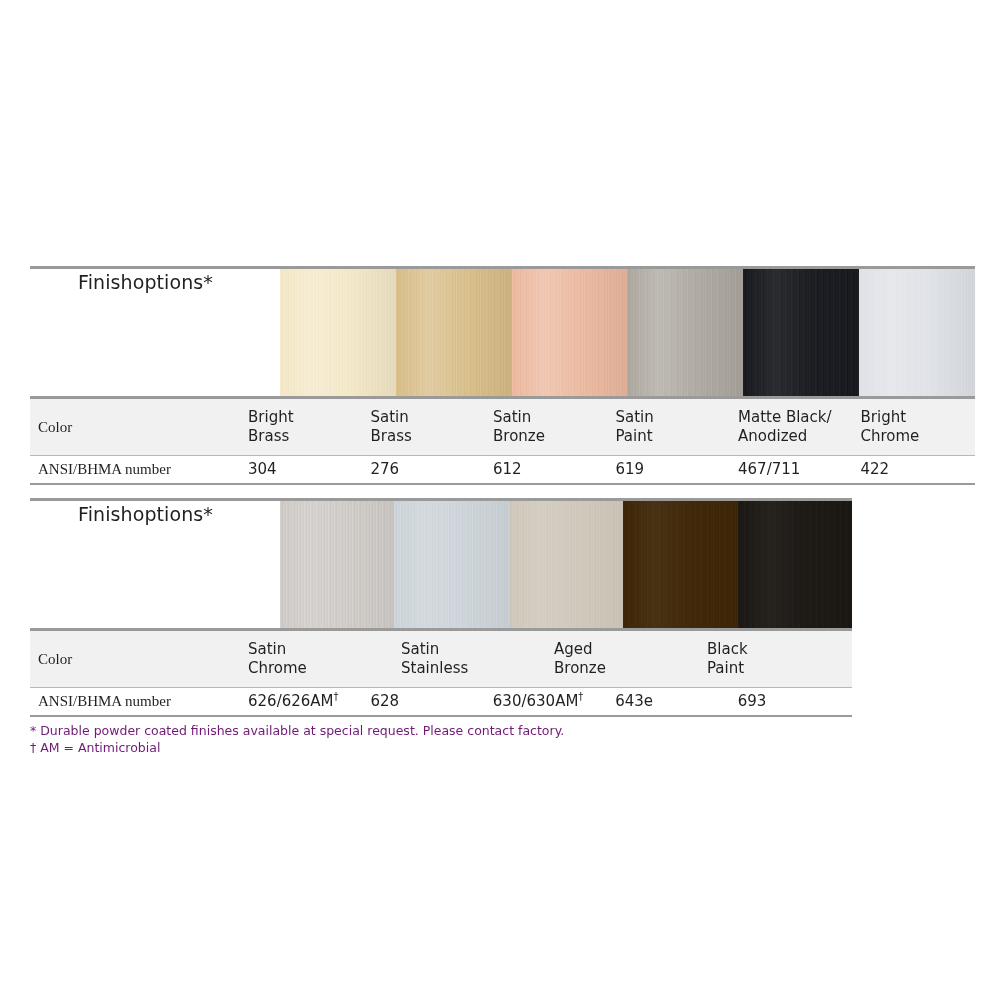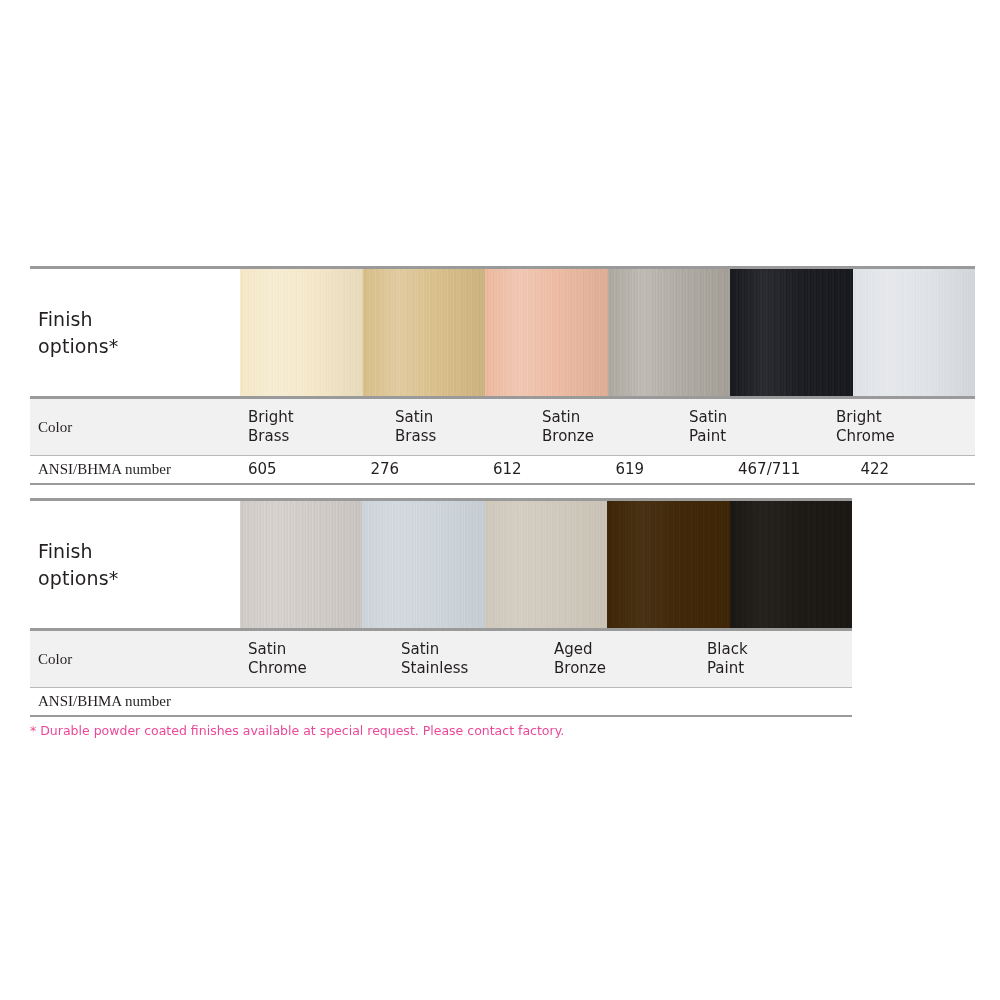--- a/index.html
+++ b/index.html
@@ -58,22 +58,21 @@
     height: 127px;
     width: 100%;
     background: #ffffff;
   }
   .label-cell {
     width: 210px;
     flex: 0 0 210px;
     box-sizing: border-box;
     padding-left: 8px;
     display: flex;
-    flex-direction: column;
-    justify-content: center;
+    margin-left: 40px;
   }
   .label-cell .lbl-line {
     font-size: 19px;
     line-height: 27px;
     color: #231f20;
     letter-spacing: 0.1px;
   }
   .swatches {
     display: flex;
     flex: 1 1 auto;
@@ -155,21 +154,21 @@
   
   .footnotes {
     position: absolute;
     left: 30px;
     top: 722px;
     width: 700px;
   }
   .footnotes div {
     font-size: 12.5px;
     line-height: 17px;
-    color: #ec4899;
+    color: #701a75;
   }
 </style>
 </head>
 <body>
 
 <div class="page">
 
   <div class="finish-table ft-1">
 
     <div class="rule-top"></div>
@@ -222,32 +221,36 @@
         </div>
         <div class="cell">
           <span>Satin</span>
           <span class="l2">Bronze</span>
         </div>
         <div class="cell">
           <span>Satin</span>
           <span class="l2">Paint</span>
         </div>
         <div class="cell">
+          <span>Matte Black/</span>
+          <span class="l2">Anodized</span>
+        </div>
+        <div class="cell">
           <span>Bright</span>
           <span class="l2">Chrome</span>
         </div>
       </div>
     </div>
 
     <div class="rule-thin"></div>
 
     <div class="data-row row-ansi">
       <div class="cell-head">ANSI/BHMA number</div>
       <div class="cells">
-        <div class="cell"><span>605</span><sup></sup></div>
+        <div class="cell"><span>304</span><sup></sup></div>
         <div class="cell"><span>276</span><sup></sup></div>
         <div class="cell"><span>612</span><sup></sup></div>
         <div class="cell"><span>619</span><sup></sup></div>
         <div class="cell"><span>467/711</span><sup></sup></div>
         <div class="cell"><span>422</span><sup></sup></div>
       </div>
     </div>
 
     <div class="rule-bot"></div>
   </div>
@@ -306,22 +309,30 @@
           <span>Black</span>
           <span class="l2">Paint</span>
         </div>
       </div>
     </div>
 
     <div class="rule-thin"></div>
 
     <div class="data-row row-ansi">
       <div class="cell-head">ANSI/BHMA number</div>
+      <div class="cells">
+        <div class="cell"><span>626/626AM</span><sup>†</sup></div>
+        <div class="cell"><span>628</span><sup></sup></div>
+        <div class="cell"><span>630/630AM</span><sup>†</sup></div>
+        <div class="cell"><span>643e</span><sup></sup></div>
+        <div class="cell"><span>693</span><sup></sup></div>
+      </div>
     </div>
 
     <div class="rule-bot"></div>
   </div>
 
   <div class="footnotes">
     <div>* Durable powder coated finishes available at special request. Please contact factory.</div>
+    <div>† AM = Antimicrobial</div>
   </div>
 
 </div>
 
 </body></html>

